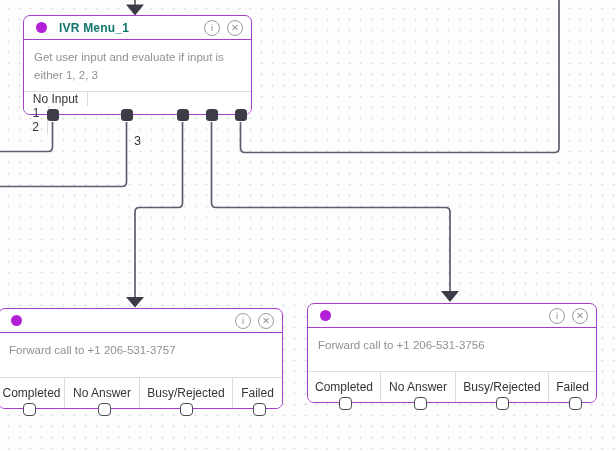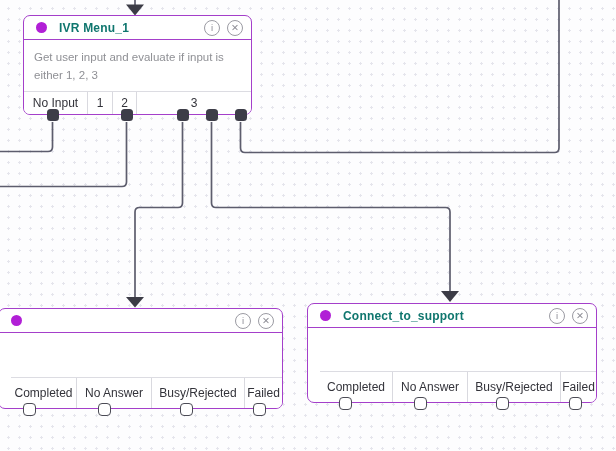--- a/index.html
+++ b/index.html
@@ -33,22 +33,22 @@
   .node-body{color:#8f9095; font-size:11.5px; line-height:18px; padding:8px 12px 0 10px;}
   .node-footer{
     position:absolute; left:0; right:0; bottom:0; display:flex; align-items:stretch;
     border-top:1px solid #dcdce2; background:#fff; border-radius:0 0 6px 6px;
   }
   .seg{
     display:flex; align-items:center; justify-content:center;
     font-size:12px; color:#33333a; box-sizing:border-box; white-space:nowrap;
   }
   .seg.sep{border-right:1px solid #d9d9df;}
-  .footer-ivr{height:22px;}
-  .footer-connect{height:30px;margin-left:12px;}
+  .footer-ivr{height:22px;flex-direction:column;}
+  .footer-connect{height:30px;}
   .port{position:absolute; z-index:3; bottom:-7px;}
   .port-filled{width:12px; height:12px; background:#3d3d48; border-radius:3.5px;}
   .port-open{width:13px; height:13px; box-sizing:border-box; background:#fff; border:1.6px solid #4b4b55; border-radius:4px; bottom:-8px;}
 </style>
 </head>
 <body>
 
 <div class="canvas">
 
   <svg class="wires" width="616" height="451">
@@ -99,41 +99,42 @@
   </div>
 
   <div class="node" style="left:-2px; top:308px; width:285px; height:101px;">
     <div class="node-header">
       <span class="dot"></span>
       <span class="hicons">
         <span class="hicon">i</span>
         <span class="hicon">✕</span>
       </span>
     </div>
+    <div class="node-body">Forward call to +1 206-531-3757</div>
     <div class="node-footer footer-connect">
       <div class="seg sep" style="width:66px;">Completed</div>
       <div class="seg sep" style="width:75px;">No Answer</div>
       <div class="seg sep" style="width:93px;">Busy/Rejected</div>
       <div class="seg" style="flex:1;">Failed</div>
     </div>
     <span class="port port-open" style="left:23.5px;"></span>
     <span class="port port-open" style="left:98.5px;"></span>
     <span class="port port-open" style="left:180.5px;"></span>
     <span class="port port-open" style="left:253.5px;"></span>
   </div>
 
   <div class="node" style="left:307px; top:303px; width:290px; height:100px;">
     <div class="node-header">
       <span class="dot"></span>
-      <span class="title">Connect_to_support</span>
       <span class="hicons">
         <span class="hicon">i</span>
         <span class="hicon">✕</span>
       </span>
     </div>
+    <div class="node-body">Forward call to +1 206-531-3756</div>
     <div class="node-footer footer-connect">
       <div class="seg sep" style="width:73px;">Completed</div>
       <div class="seg sep" style="width:75px;">No Answer</div>
       <div class="seg sep" style="width:93px;">Busy/Rejected</div>
       <div class="seg" style="flex:1;">Failed</div>
     </div>
     <span class="port port-open" style="left:30.5px;"></span>
     <span class="port port-open" style="left:105.5px;"></span>
     <span class="port port-open" style="left:187.5px;"></span>
     <span class="port port-open" style="left:260.5px;"></span>

